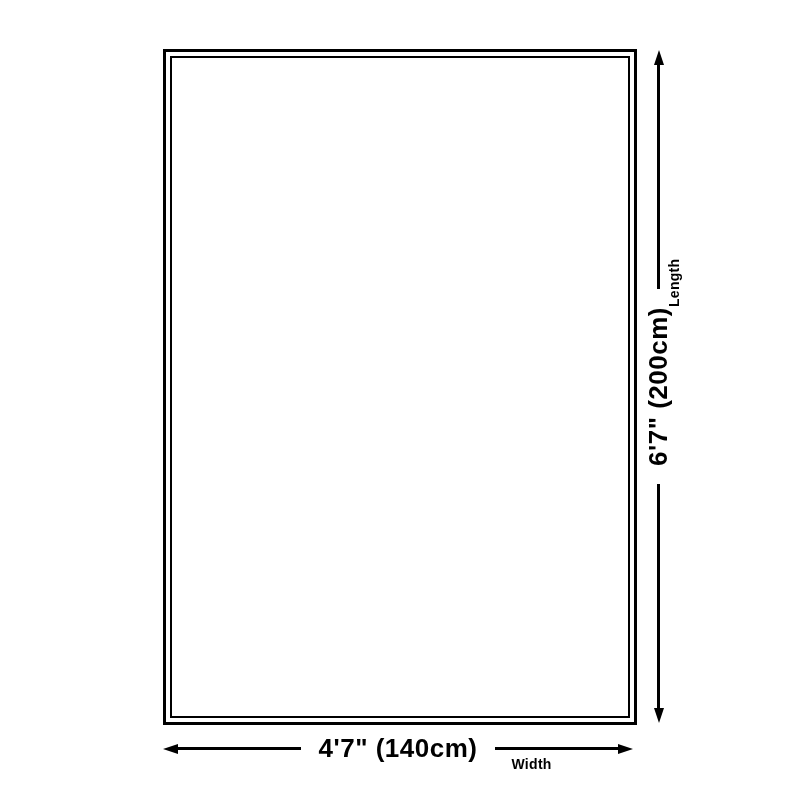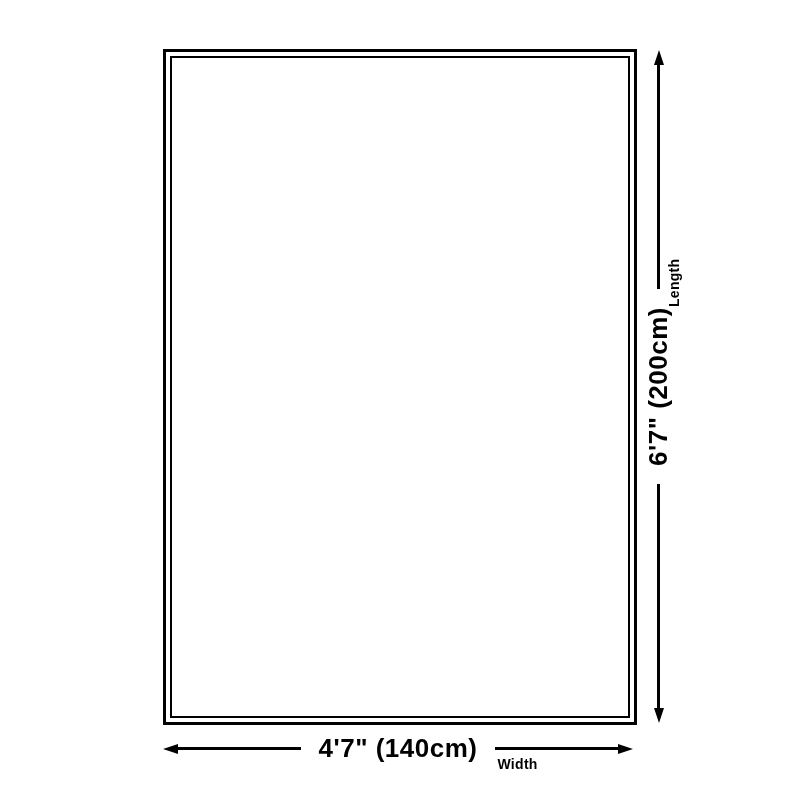--- a/index.html
+++ b/index.html
@@ -85,21 +85,21 @@
     margin: 0 18px;
     font-size: 26px;
     font-weight: 700;
     letter-spacing: 0.5px;
     line-height: 15px;
     white-space: nowrap;
     color: #000000;
   }
   .axis-label {
     position: absolute;
-    left: 2px;
+    left: 16px;
     top: 9px;
     font-size: 14px;
     font-weight: 700;
     letter-spacing: 0.3px;
     white-space: nowrap;
     color: #000000;
   }
   .dim-v .axis-label {
     left: -18px;
   }

